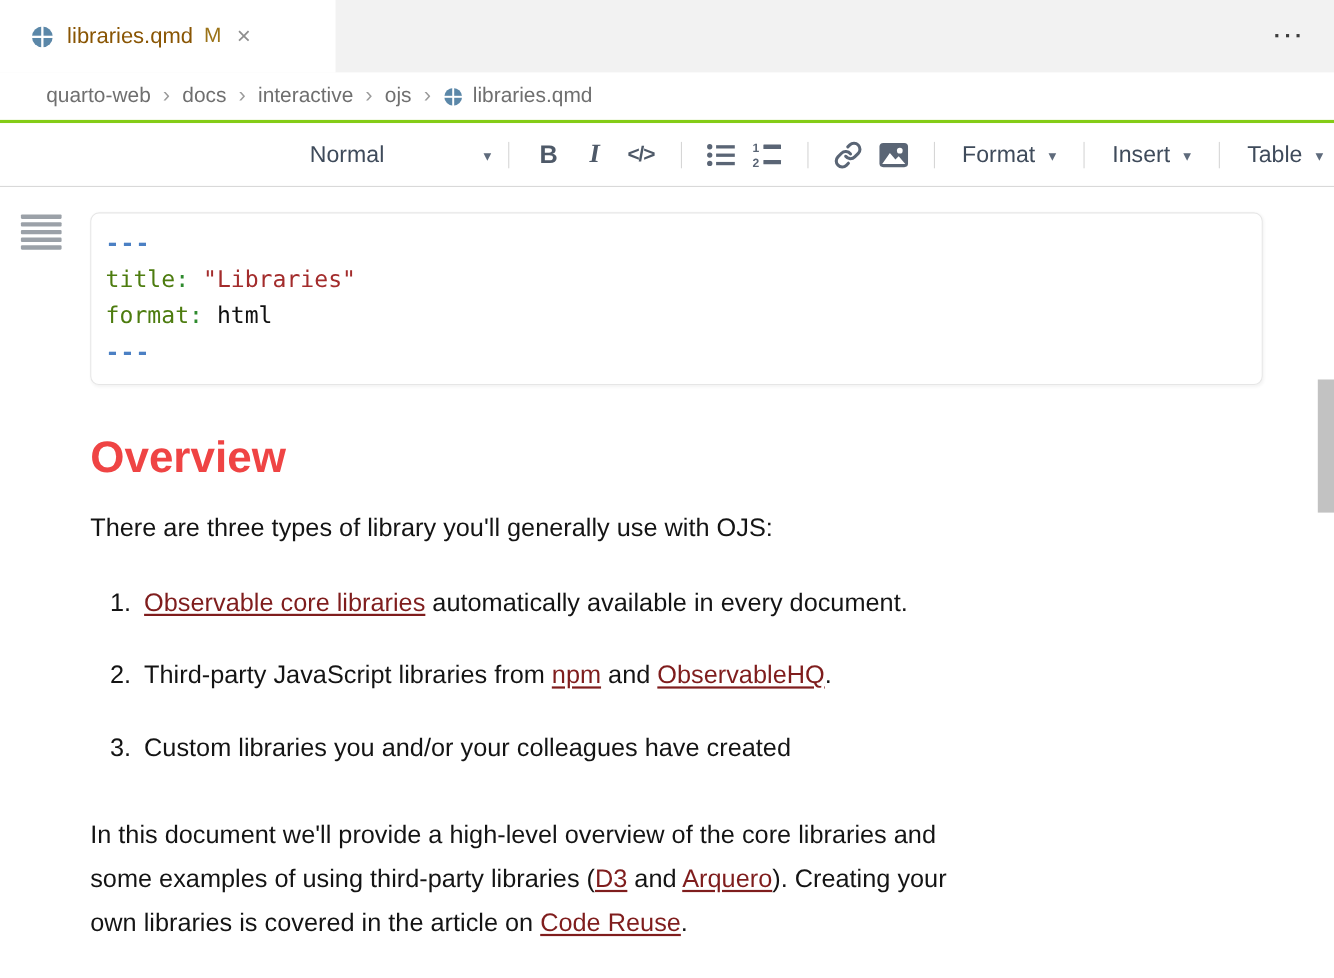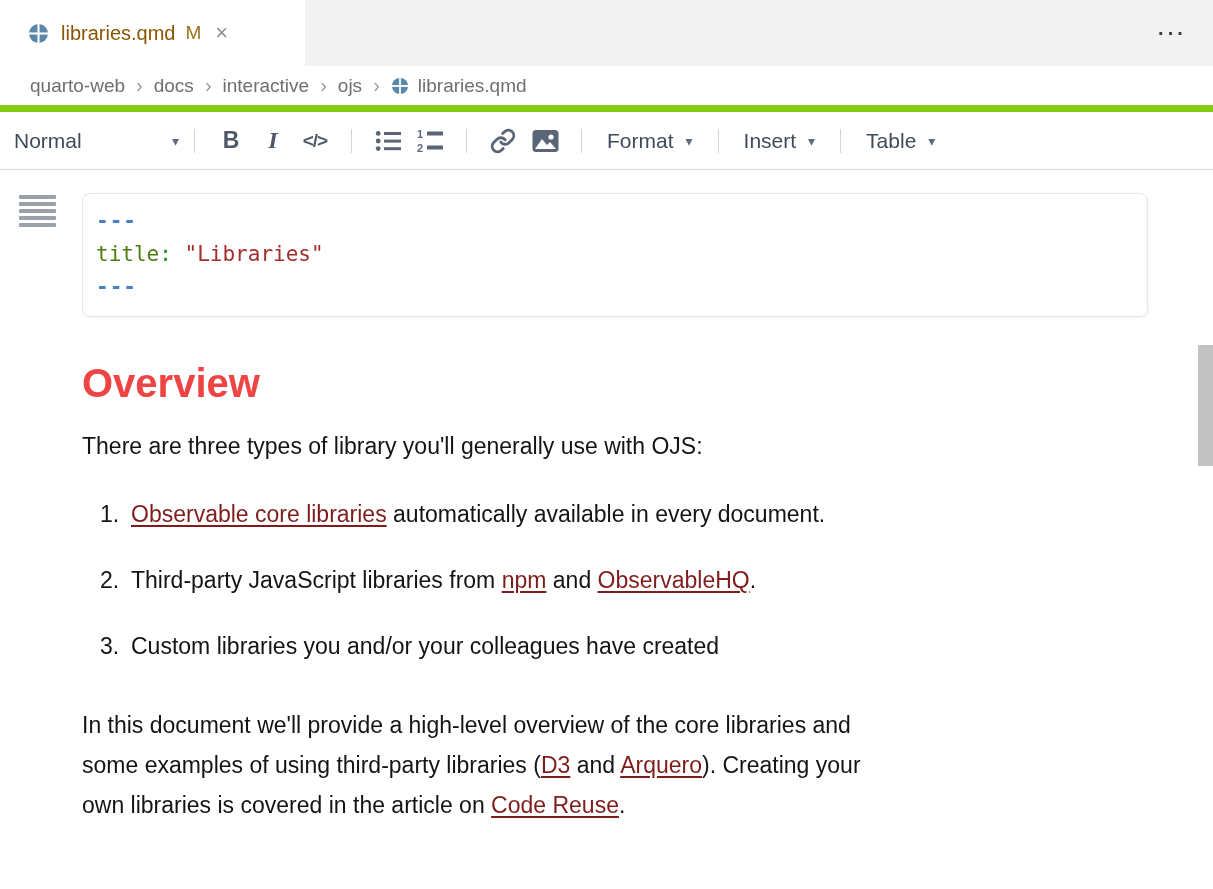--- a/index.html
+++ b/index.html
@@ -12,29 +12,29 @@
     padding:0 18px 0 28px; cursor:pointer; }
   .tab-icon { width:21px; height:21px; flex:0 0 auto; }
   .tab-label { margin-left:12px; font-size:20px; color:#895503; white-space:nowrap; }
   .m-badge { margin-left:10px; font-size:19px; color:#9b7318; }
   .tab-close { margin-left:14px; font-size:22px; color:#8f8f8f; line-height:1; }
   .more-dots { margin-left:auto; margin-right:26px; align-self:center;
     color:#3c3c3c; font-size:20px; font-weight:700; letter-spacing:3px; cursor:pointer; }
 
   
   .breadcrumb { height:46px; background:#fff; display:flex; align-items:center;
-    padding-left:30px; font-size:19px; color:#6f6f6f; border-bottom:7px solid #84cc16; }
+    padding-left:42px; font-size:19px; color:#6f6f6f; border-bottom:3px solid #84cc16; }
   .crumb { cursor:pointer; }
   .crumb-sep { margin:0 11px; color:#9b9b9b; font-size:20px; }
   .crumb-file { display:flex; align-items:center; gap:9px; cursor:pointer; }
   .crumb-icon { width:18px; height:18px; }
 
   
   .toolbar { height:58px; background:#fff; display:flex; align-items:center;
-    padding-left:14px; border-bottom:1px solid #d9d9d9; color:#3f4b5b; }
+    padding-left:14px; border-bottom:1px solid #d9d9d9; color:#3f4b5b;justify-content:flex-end; }
   .style-select { display:flex; align-items:center; justify-content:space-between;
     width:165px; font-size:21px; cursor:pointer; }
   .caret { color:#5f6b7c; font-size:14px; }
   .tb-sep { width:1px; height:24px; background:#d6d6d6; margin:0 15px; }
   .tb-btn { width:42px; height:40px; display:flex; align-items:center;
     justify-content:center; cursor:pointer; color:#4e5968; }
   .glyph-bold { font-size:23px; font-weight:700; }
   .glyph-italic { font-family:"Liberation Serif", serif; font-style:italic;
     font-weight:700; font-size:24px; }
   .glyph-code { font-size:19px; font-weight:700; letter-spacing:-1px; }
@@ -194,20 +194,24 @@
 
   <div class="codeblock">
     <div>
       <span class="yaml-delim">---</span>
     </div>
     <div>
       <span class="yaml-key">title</span><span class="yaml-colon">:</span>
       <span class="yaml-string">"Libraries"</span>
     </div>
     <div>
+      <span class="yaml-key">format</span><span class="yaml-colon">:</span>
+      <span class="yaml-plain">html</span>
+    </div>
+    <div>
       <span class="yaml-delim">---</span>
     </div>
   </div>
 
   <h1 class="doc-heading">Overview</h1>
 
   <p class="doc-intro">There are three types of library you'll generally use with OJS:</p>
 
   <div class="doc-list">
       <div class="doc-li">

